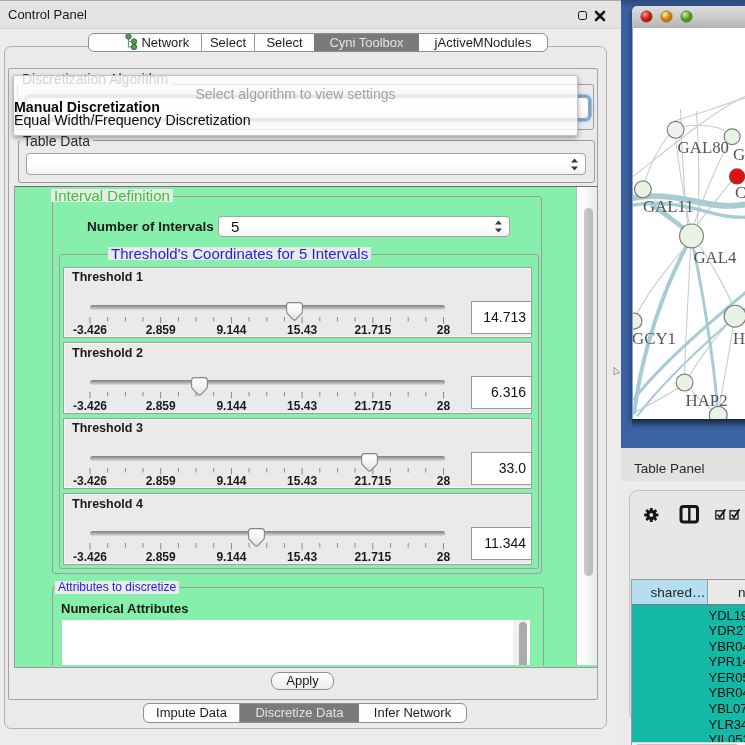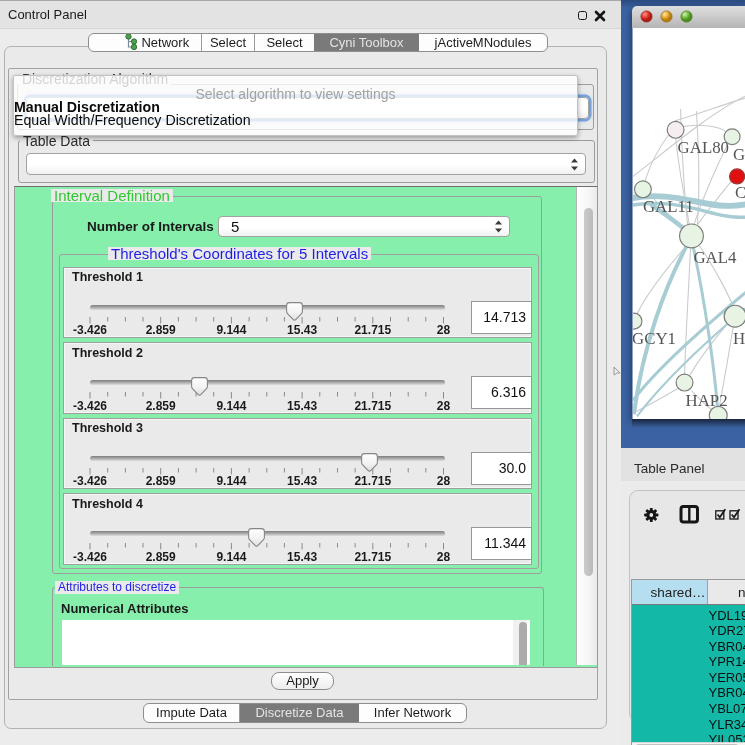--- a/index.html
+++ b/index.html
@@ -198,21 +198,21 @@
       </svg>
     <div class="tlbl" style="left:26.0px;">-3.426</div>
     <div class="tlbl" style="left:96.7px;">2.859</div>
     <div class="tlbl" style="left:167.4px;">9.144</div>
     <div class="tlbl" style="left:238.1px;">15.43</div>
     <div class="tlbl" style="left:308.8px;">21.715</div>
     <div class="tlbl" style="left:379.5px;">28</div>
     <svg class="thumb" style="left:296.8px;top:34px;" width="17" height="19" viewBox="0 0 17 19">
         <path d="M3.5 0.6 H13.5 Q16.4 0.6 16.4 3.5 V9.2 Q16.4 10.8 15.3 11.9 L10 17.4 Q8.5 18.9 7 17.4 L1.7 11.9 Q0.6 10.8 0.6 9.2 V3.5 Q0.6 0.6 3.5 0.6 Z" fill="url(#thumbgrad)" stroke="#858585" stroke-width="1.1"></path>
       </svg>
-    <div class="vbox">30.0</div>
+    <div class="vbox">33.0</div>
   </div>
   <div class="trow" style="top:306.0px;left:48px;width:467px;height:69.5px;">
     <div class="tt">Threshold 4</div>
     <div class="track"></div>
     <svg style="position:absolute;left:0;top:0;" width="467" height="69" viewBox="0 0 467 69">
         <line x1="26.0" y1="49" x2="26.0" y2="55.5" stroke="#8a8a8a" stroke-width="1"></line>
         <line x1="43.7" y1="49" x2="43.7" y2="53.5" stroke="#8a8a8a" stroke-width="1"></line>
         <line x1="61.4" y1="49" x2="61.4" y2="53.5" stroke="#8a8a8a" stroke-width="1"></line>
         <line x1="79.0" y1="49" x2="79.0" y2="53.5" stroke="#8a8a8a" stroke-width="1"></line>
         <line x1="96.7" y1="49" x2="96.7" y2="55.5" stroke="#8a8a8a" stroke-width="1"></line>

